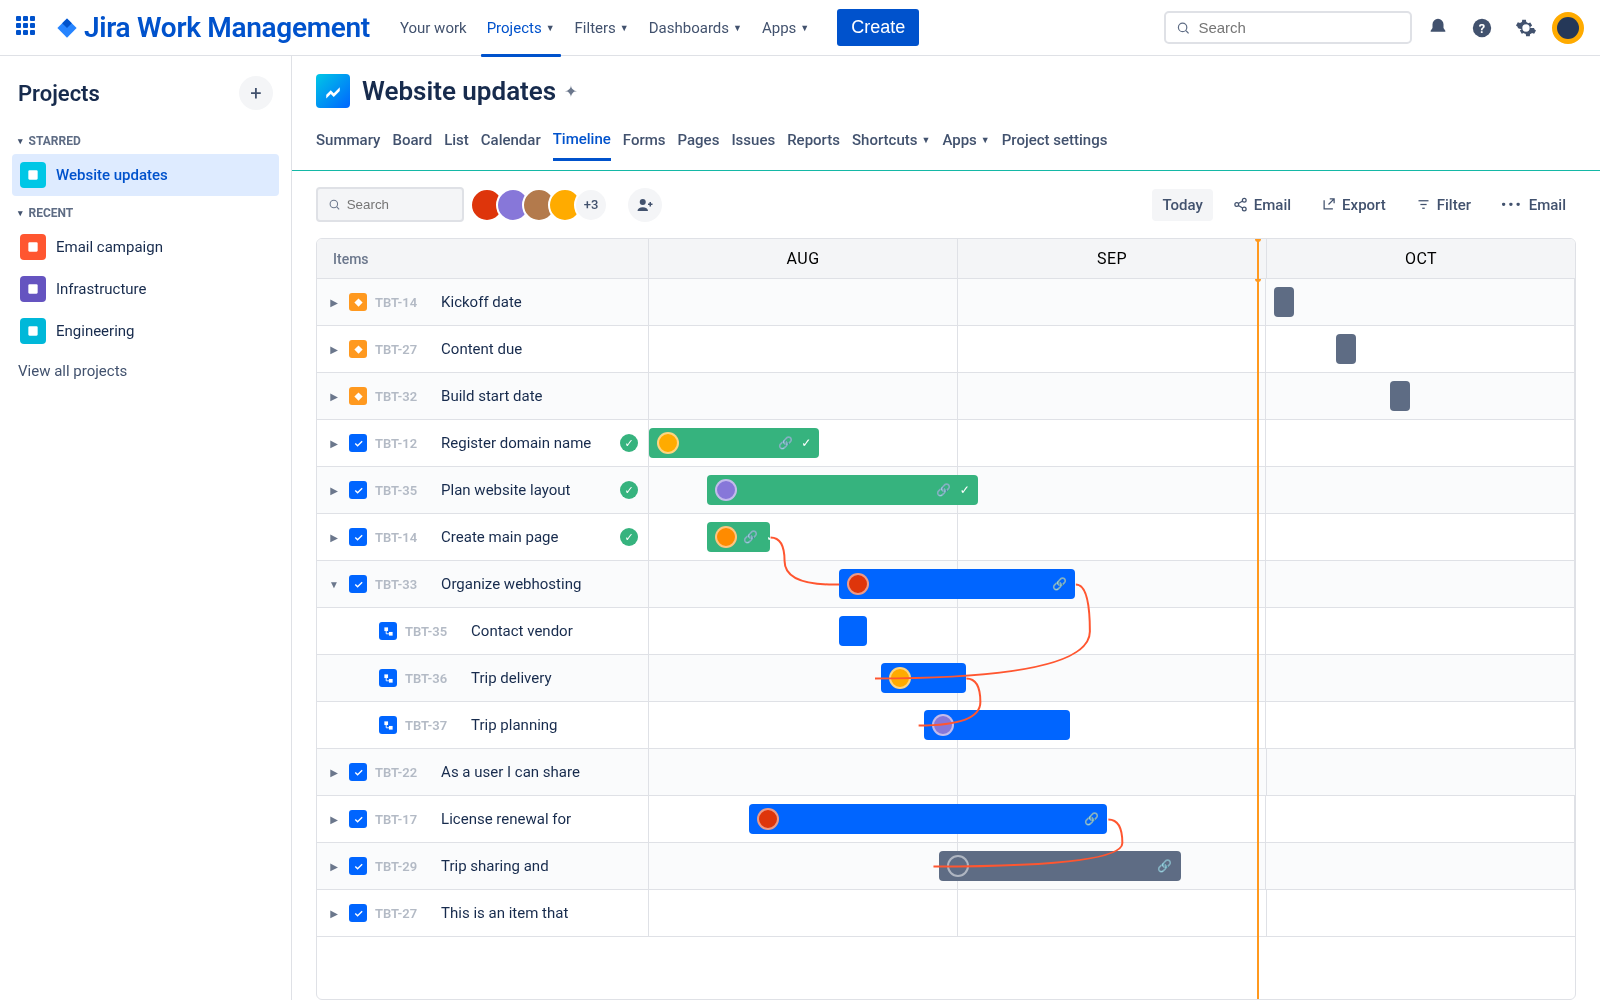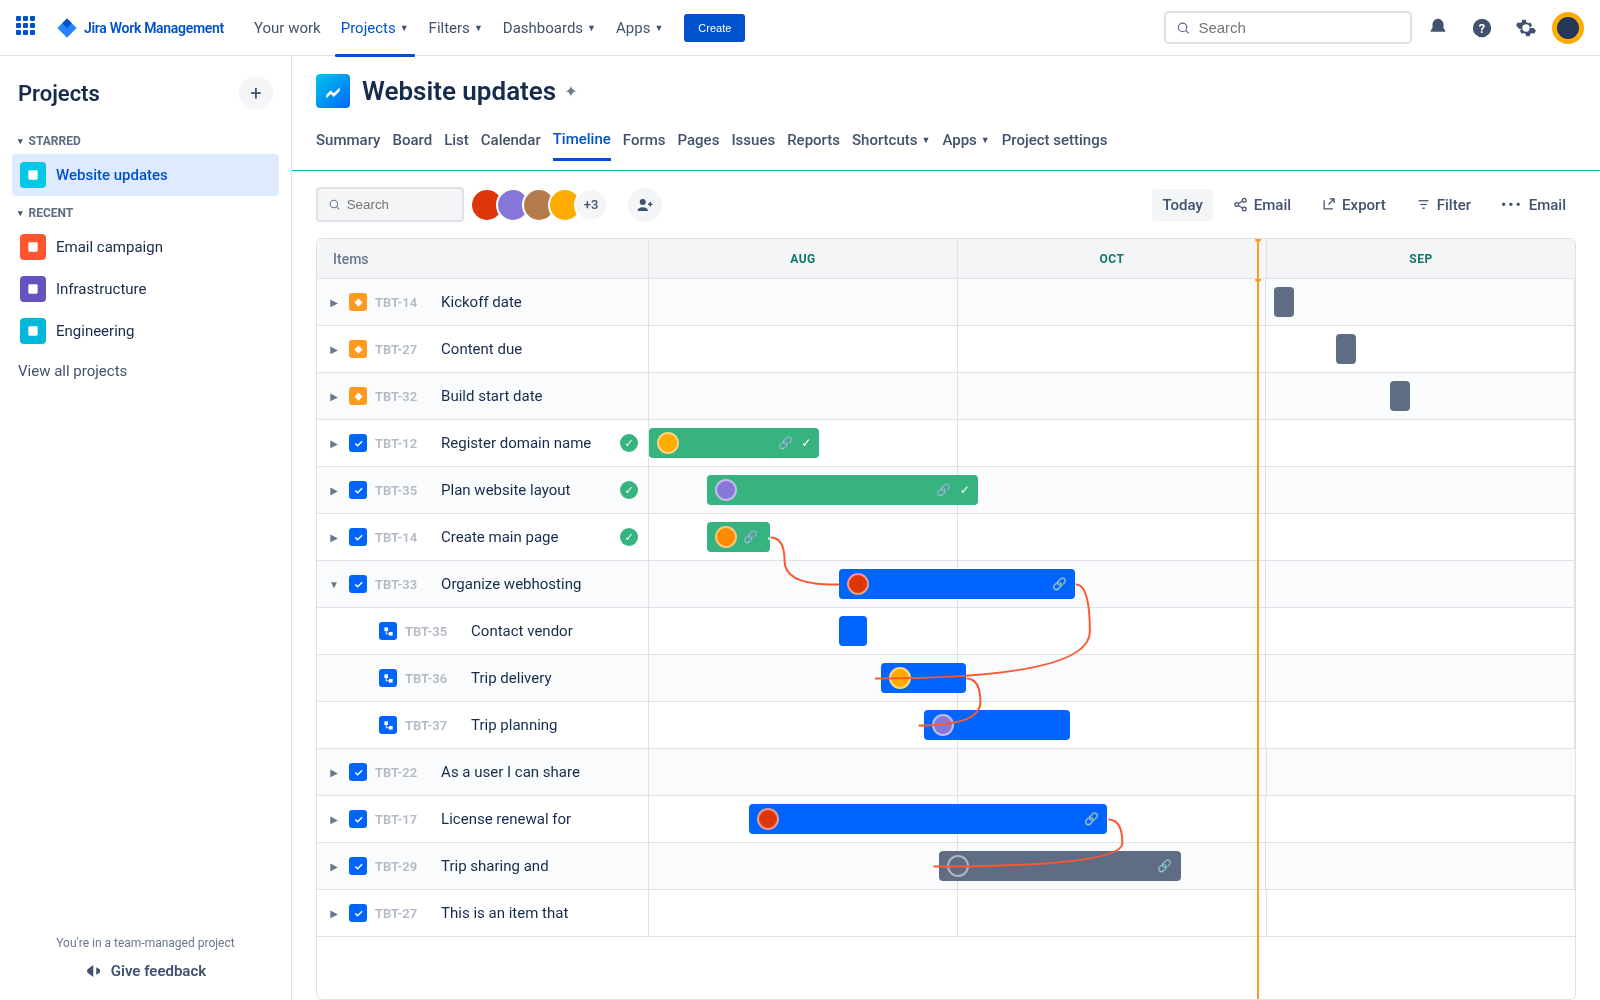--- a/index.html
+++ b/index.html
@@ -2,27 +2,27 @@
 <html><head>
 <meta charset="utf-8">
 <style>
 * { box-sizing: border-box; margin: 0; padding: 0; }
 body { font-family: -apple-system, BlinkMacSystemFont, "Segoe UI", Roboto, sans-serif; font-size: 14px; color: #172b4d; background: #fff; overflow: hidden; width: 1600px; height: 1000px; }
 
 
 .topnav { height: 56px; display: flex; align-items: center; padding: 0 16px; border-bottom: 1px solid #dfe1e6; gap: 8px; }
 .apps-icon { width: 24px; height: 24px; display: grid; grid-template-columns: repeat(3,5px); grid-template-rows: repeat(3,5px); gap: 2px; cursor: pointer; margin-right: 8px; }
 .apps-icon span { background: #0052cc; border-radius: 1px; }
-.jira-logo { display: flex; align-items: center; gap: 6px; color: #0052cc; font-weight: 600; font-size: 14px; cursor: pointer; margin-right: 12px; letter-spacing: -0.3px; }
+.jira-logo { display: flex; align-items: center; gap: 6px; color: #0052cc; font-weight: 600; font-size: 28px; cursor: pointer; margin-right: 12px; letter-spacing: -0.3px; }
 .jira-logo svg { width: 22px; height: 22px; }
 .nav-item { padding: 8px 10px; color: #42526e; cursor: pointer; border-radius: 3px; font-weight: 400; font-size: 15px; display: flex; align-items: center; gap: 4px; }
 .nav-item.active { color: #0052cc; position: relative; }
 .nav-item.active::after { content: ''; position: absolute; bottom: -12px; left: 4px; right: 4px; height: 3px; background: #0052cc; border-radius: 1px; }
 .chevron { font-size: 9px; color: #42526e; }
-.create-btn { background: #0052cc; color: #fff; border: none; padding: 8px 14px; border-radius: 3px; font-weight: 500; cursor: pointer; font-size: 11px; margin-left: 3px; }
+.create-btn { background: #0052cc; color: #fff; border: none; padding: 8px 14px; border-radius: 3px; font-weight: 500; cursor: pointer; font-size: 18px; margin-left: 10px; }
 .nav-spacer { flex: 1; }
 .search-box { display: flex; align-items: center; border: 2px solid #dfe1e6; border-radius: 5px; padding: 6px 10px; width: 248px; color: #5e6c84; background: #fff; }
 .search-box input { border: none; outline: none; margin-left: 8px; font-size: 15px; width: 100%; color: #172b4d; }
 .icon-btn { width: 36px; height: 36px; display: flex; align-items: center; justify-content: center; border-radius: 50%; cursor: pointer; color: #42526e; }
 .avatar-top { width: 32px; height: 32px; border-radius: 50%; background: #ffab00; display: flex; align-items: center; justify-content: center; cursor: pointer; border: 2px solid #ffab00; }
 .avatar-top-inner { width: 22px; height: 22px; border-radius: 50%; background: #253858; }
 
 
 .main { display: flex; height: calc(100% - 56px); }
 .sidebar { width: 292px; border-right: 1px solid #dfe1e6; padding: 20px 12px; display: flex; flex-direction: column; }
@@ -58,21 +58,21 @@
 .add-person { width: 34px; height: 34px; border-radius: 50%; background: #f4f5f7; display: flex; align-items: center; justify-content: center; margin-left: 10px; cursor: pointer; color:#42526e;}
 .tb-spacer { flex: 1; }
 .tb-btn { padding: 7px 10px; border-radius: 4px; cursor: pointer; font-size: 15px; font-weight:500; color:#42526e; display:flex; align-items:center; gap:6px;}
 .tb-btn.boxed { background: #f4f5f7; }
 
 
 .timeline { flex:1; border: 1px solid #dfe1e6; border-radius: 6px; margin: 0 24px; overflow: hidden; display:flex; flex-direction:column; background:#fff; position:relative;}
 .tl-header { display: flex; height: 40px; border-bottom: 1px solid #dfe1e6; background: #f4f5f7; }
 .items-col-h { width: 332px; border-right: 1px solid #dfe1e6; display:flex; align-items:center; padding-left:16px; font-size:14px; color:#6b778c; font-weight:500;}
 .months-h { flex: 1; display: flex; position:relative;}
-.month-h { flex: 1; display: flex; align-items: center; justify-content: center; font-size: 12px; font-weight: 700; color: #0f766e; border-right: 1px solid #dfe1e6; letter-spacing:0.5px;}
+.month-h { flex: 1; display: flex; align-items: center; justify-content: center; font-size: 16px; font-weight: 400; color: #000000; border-right: 1px solid #dfe1e6; letter-spacing:0.5px;}
 .month-h:last-child { border-right:none;}
 
 .tl-body { flex:1; overflow-y:auto; position:relative;}
 .tl-rows { position:relative;}
 .tl-row { display: flex; height: 47px; border-bottom: 1px solid #dfe1e6; }
 .tl-row:nth-child(odd) .gantt-cell { background: #fafbfc; }
 .item-cell { width: 332px; border-right: 1px solid #dfe1e6; display: flex; align-items: center; padding: 0 10px; gap: 8px; position:relative; background:#fff;}
 .tl-row:nth-child(odd) .item-cell { background: #fafbfc; }
 .expand-ch { width: 14px; color: #6b778c; font-size: 10px; cursor: pointer; text-align:center;}
 .issue-icon { width: 18px; height: 18px; border-radius: 3px; display:flex; align-items:center; justify-content:center; flex-shrink:0;}
@@ -198,29 +198,20 @@
         <div class="side-item">
           <div class="side-icon" style="background: rgb(0, 184, 217);">
             <svg width="14" height="14" viewBox="0 0 24 24" fill="#fff">
               <rect x="4" y="4" width="16" height="16" rx="2"></rect>
             </svg>
           </div>
           <span>Engineering</span>
         </div>
       </div>
     <div class="view-all">View all projects</div>
-    <div class="sidebar-footer">
-      <div>You're in a team-managed project</div>
-      <div class="feedback">
-        <svg width="18" height="18" viewBox="0 0 24 24" fill="#42526e">
-            <path d="M3 10v4l8 6V4l-8 6zm12-3v10l5-3V10l-5-3z"></path>
-          </svg>
-        <span>Give feedback</span>
-      </div>
-    </div>
   </div>
 
   <div class="content">
     <div class="page-header">
       <div class="page-icon">
           <svg width="18" height="18" viewBox="0 0 24 24" fill="#fff">
             <path d="M3 17l6-6 4 4 8-8v5l-8 8-4-4-6 6z"></path>
           </svg>
         </div>
       <div class="page-title">Website updates</div>
@@ -294,22 +285,22 @@
           <span style="letter-spacing:2px">•••</span>
           <span>Email</span>
         </div>
     </div>
 
     <div class="timeline">
       <div class="tl-header">
         <div class="items-col-h">Items</div>
         <div class="months-h" id="months-h">
             <div class="month-h">AUG</div>
+            <div class="month-h">SEP</div>
             <div class="month-h">OCT</div>
-            <div class="month-h">SEP</div>
           </div>
       <div class="today-line" style="left: 939.84px; height: 40px;"></div>
         </div>
       <div class="tl-body">
         <div class="tl-rows" id="tl-rows">
             <div class="tl-row">
               <div class="item-cell">
                 <span class="expand-ch">▶</span>
                 <div class="issue-icon milestone">
                   <svg viewBox="0 0 24 24">

